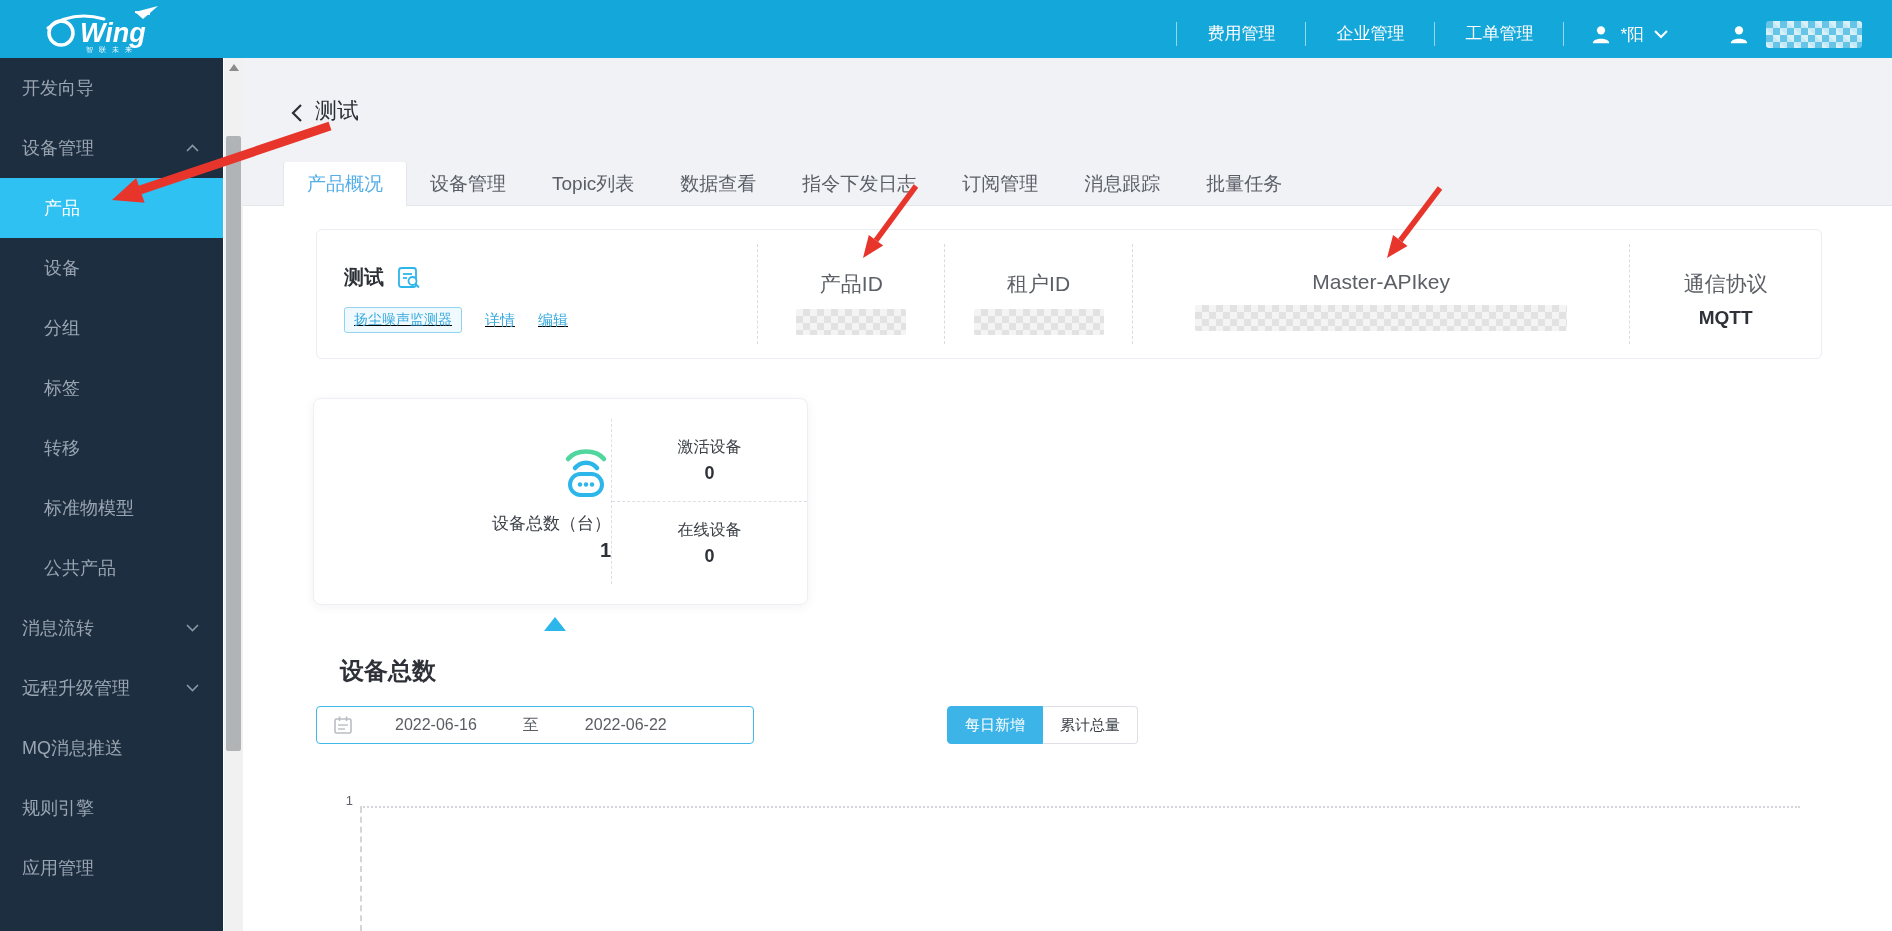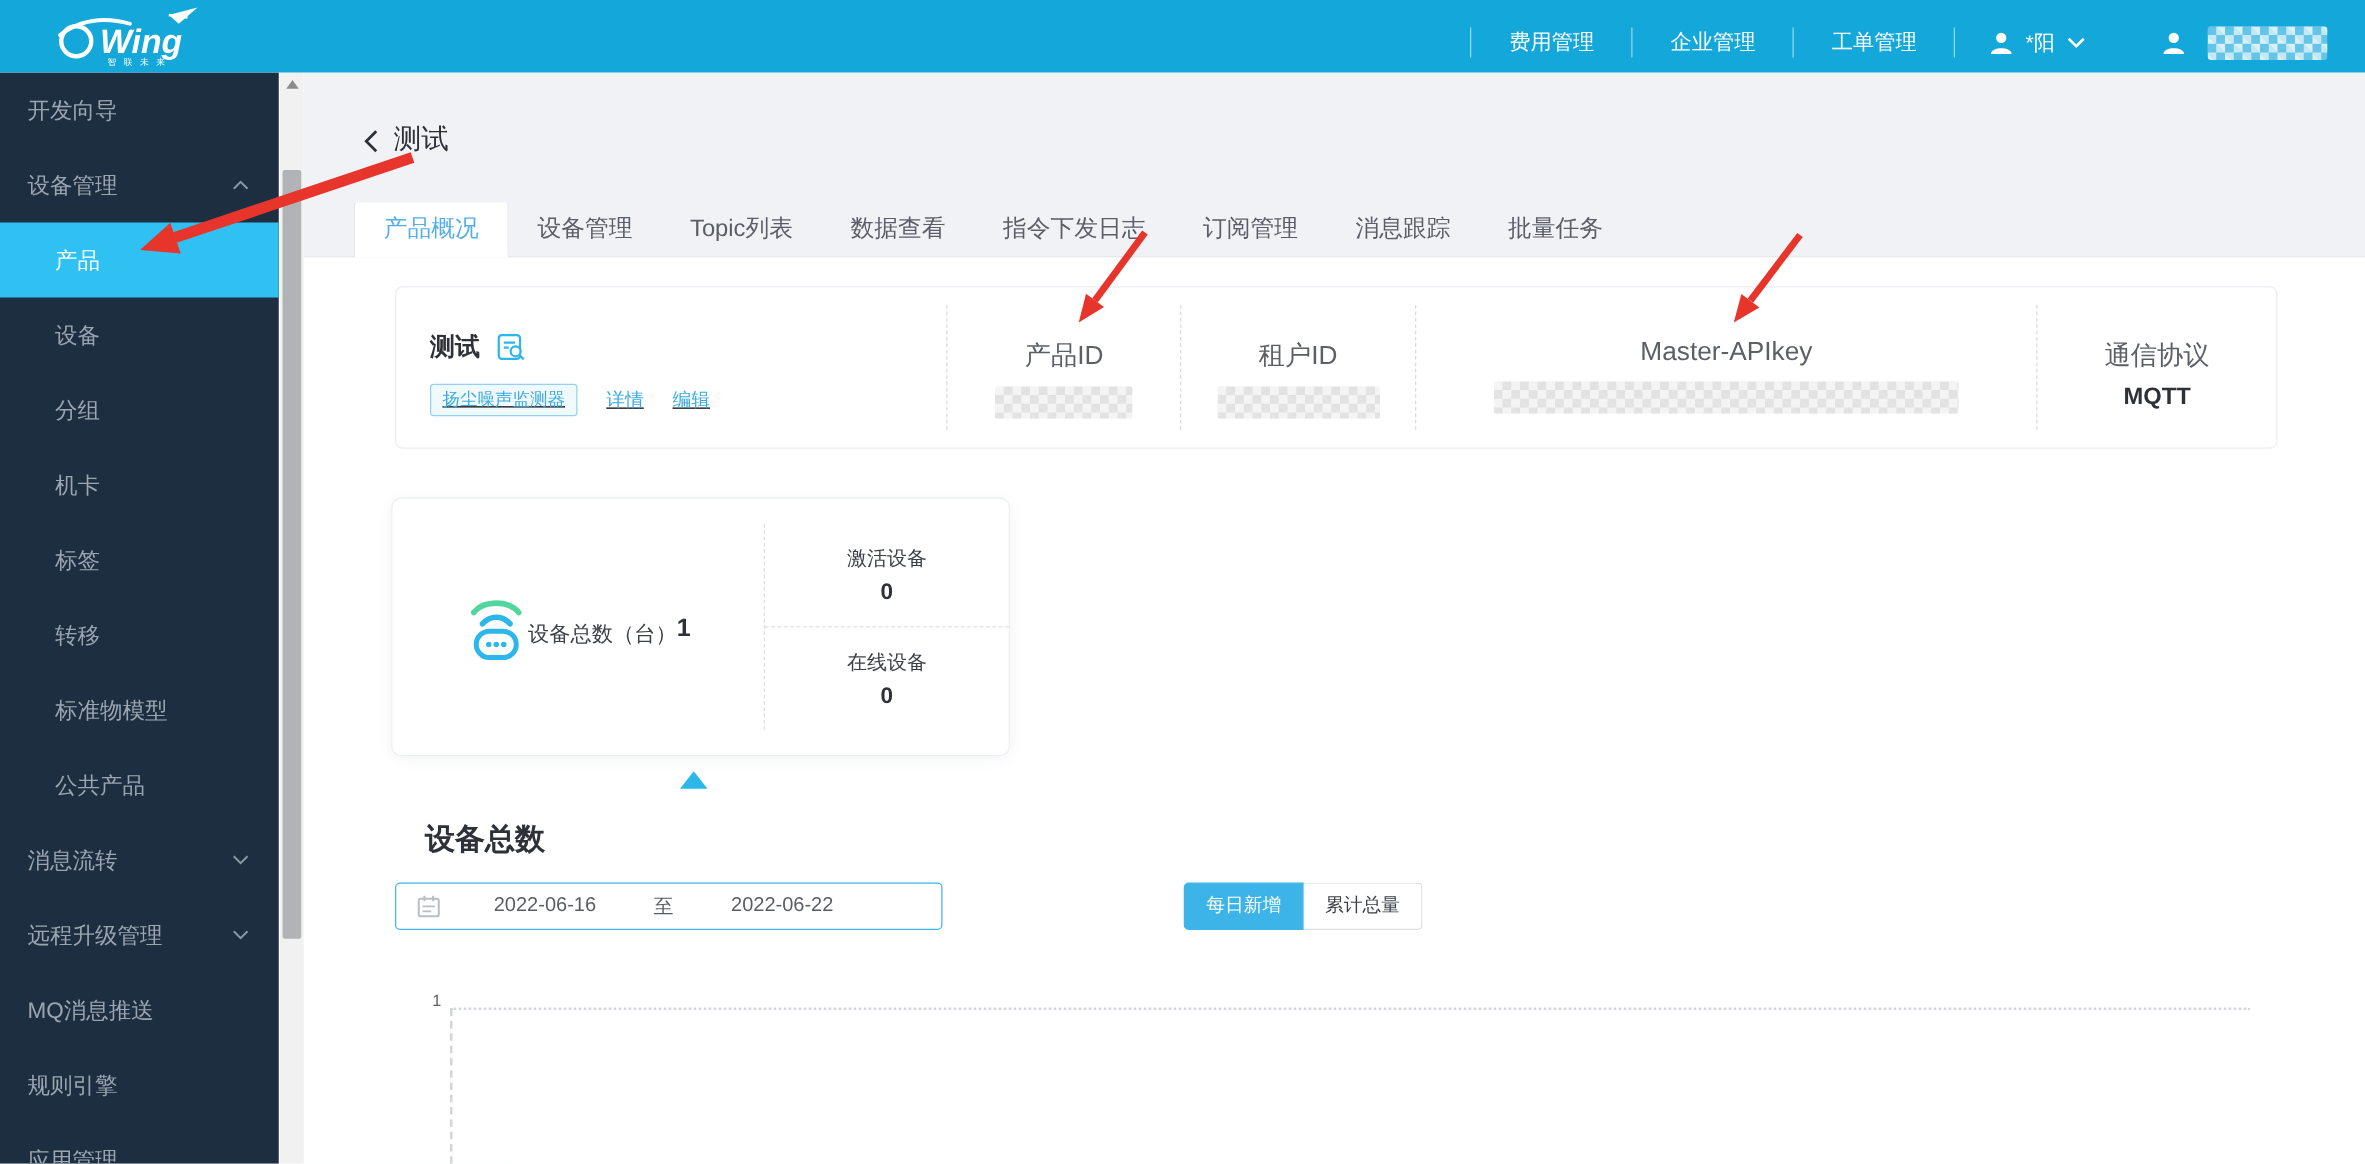--- a/index.html
+++ b/index.html
@@ -69,21 +69,21 @@
     background-image:
       linear-gradient(45deg, #e2e2e2 25%, transparent 25%, transparent 75%, #e2e2e2 75%),
       linear-gradient(45deg, #e2e2e2 25%, #f4f4f4 25%, #f4f4f4 75%, #e2e2e2 75%);
     background-size:14px 14px; background-position:0 0,7px 7px; }
   .w110 { width:110px; } .w130 { width:130px; } .w370 { width:372px; }
   .pproto { margin-top:9px; font-size:19px; font-weight:bold; color:#2e3238; }
 
   
   .scard { position:absolute; left:70px; top:192px; width:495px; height:207px; background:#fff;
            border:1px solid #eceff3; border-radius:8px; box-shadow:0 2px 12px rgba(0,0,0,.05); display:flex; }
-  .scard-left { width:297px; display:flex; flex-direction:row; align-items:center; justify-content:center; }
+  .scard-left { width:297px; display:flex; flex-direction:column; align-items:flex-end; justify-content:center; }
   .scard-left .lbl { margin-top:12px; font-size:17px; color:#3c4047; }
   .scard-left .val { margin-top:4px; font-size:20px; font-weight:bold; color:#2e3238; }
   .scard-right { flex:1; display:flex; flex-direction:column; border-left:1px dashed #dcdfe3; margin:20px 0; }
   .srow { flex:1; display:flex; flex-direction:column; align-items:center; justify-content:center; }
   .srow.first { border-bottom:1px dashed #dcdfe3; }
   .srow .lbl { font-size:16px; color:#3c4047; }
   .srow .val { margin-top:5px; font-size:18px; font-weight:bold; color:#2e3238; }
 
   .pointer-tri { position:absolute; left:301px; top:411px; width:0; height:0;
      border-left:11px solid transparent; border-right:11px solid transparent; border-bottom:14px solid #2cb6ea; }
@@ -164,23 +164,20 @@
       </svg>
   </div>
   <div class="sb-item lvl1 active">
       <span>产品</span>
     </div>
   <div class="sb-item lvl1">
       <span>设备</span>
     </div>
   <div class="sb-item lvl1">
       <span>分组</span>
-    </div>
-  <div class="sb-item lvl1">
-      <span>机卡</span>
     </div>
   <div class="sb-item lvl1">
       <span>标签</span>
     </div>
   <div class="sb-item lvl1">
       <span>转移</span>
     </div>
   <div class="sb-item lvl1">
       <span>标准物模型</span>
     </div>

